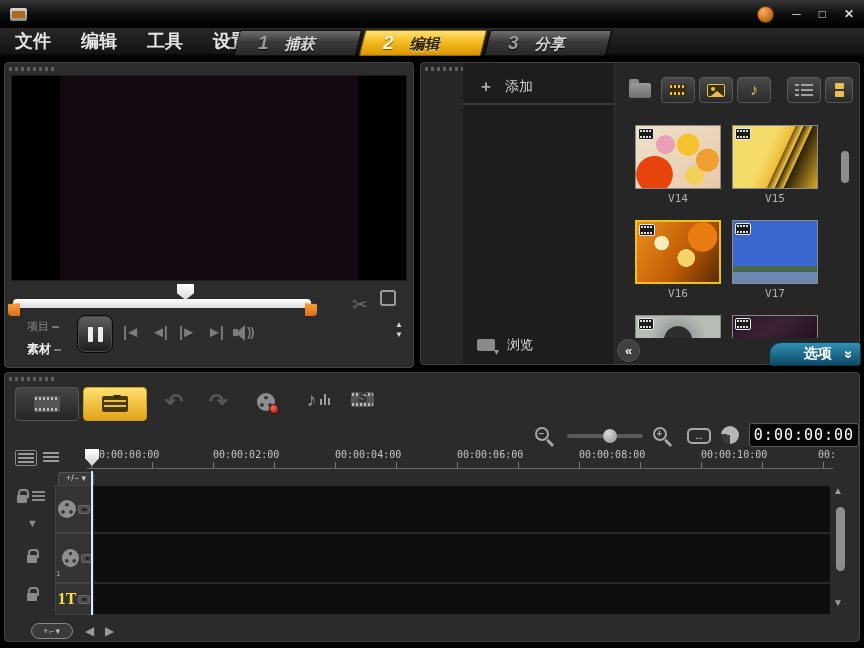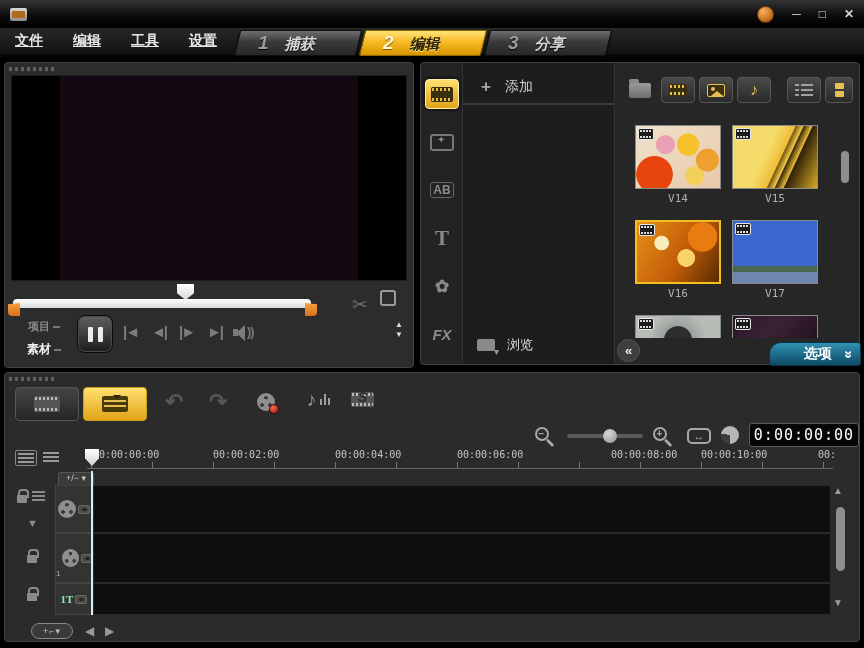--- a/index.html
+++ b/index.html
@@ -13,21 +13,21 @@
   .app-icon::after{content:"";position:absolute;left:2px;top:3px;width:13px;height:7px;background:#b06a20;border-radius:1px;}
   .title-text{color:#f2f2f2;font-size:13px;margin-left:9px;font-family:"DejaVu Sans Mono",monospace;}
   #win-controls{margin-left:auto;display:flex;align-items:center;gap:18px;}
   .corel-ball{width:17px;height:17px;border-radius:50%;border:1px solid #7a3a08;
     background:radial-gradient(circle at 35% 30%,#f8b060,#c06a18 70%,#8a4408);}
   .winbtn{color:#d6d6d6;font-size:12px;line-height:12px;font-weight:bold;}
 
   
   #menubar{position:absolute;left:0;top:28px;width:864px;height:29px;
     background:linear-gradient(#272727,#131313);border-bottom:3px solid #060606;display:flex;align-items:center;}
-  .menu-item{color:#e6e6e6;font-size:14px;font-weight:bold;padding:5px 15px;text-decoration:underline;}
+  .menu-item{color:#e6e6e6;font-size:18px;font-weight:bold;padding:5px 15px;}
   #steps{position:absolute;left:237px;top:30px;height:26px;display:flex;gap:3px;}
   .step{width:122px;height:26px;transform:skewX(-14deg);border:1px solid #101010;border-radius:2px;
     background:linear-gradient(#6f6f6f,#3a3a3a 45%,#272727);display:flex;align-items:center;box-shadow:0 1px 2px #000;}
   .step.active{background:linear-gradient(#ffe27a,#f6bb22 45%,#d99400);border-color:#8a6a00;}
   .step-inner{transform:skewX(14deg);display:flex;align-items:baseline;gap:16px;padding-left:20px;width:100%;}
   .step-num{font-size:19px;font-weight:bold;font-style:italic;color:#9c9c9c;text-shadow:0 1px 1px #000;}
   .step.active .step-num{color:#fff6d6;text-shadow:0 1px 1px #7a5500;}
   .step-label{font-size:15px;font-weight:bold;font-style:italic;color:#d8d8d8;text-shadow:0 1px 1px #000;}
   .step.active .step-label{color:#2f2300;text-shadow:0 1px 0 #ffe9a0;}
 
@@ -42,21 +42,21 @@
   #trimbar{position:absolute;left:8px;top:236px;width:298px;height:9px;background:linear-gradient(#ffffff,#dcdcdc);border-radius:4px;}
   .trim-handle{position:absolute;top:240px;width:12px;height:13px;background:linear-gradient(#f8a040,#d9701a);}
   .trim-handle.left{left:3px;clip-path:polygon(0 100%,0 10%,100% 0,100% 100%);border-radius:0 0 0 4px;}
   .trim-handle.right{left:300px;clip-path:polygon(0 0,100% 10%,100% 100%,0 100%);border-radius:0 0 4px 0;}
   #scrubber{position:absolute;left:172px;top:221px;width:17px;height:16px;background:linear-gradient(#fff,#d8d8d8);
     clip-path:polygon(0 0,100% 0,100% 58%,50% 100%,0 58%);filter:drop-shadow(0 1px 1px #000);}
   .scissors{position:absolute;left:347px;top:230px;font-size:19px;color:#6f6f6f;}
   .dup-icon{position:absolute;left:379px;top:231px;width:12px;height:12px;border:2px solid #9a9a9a;border-radius:3px;}
   .dup-icon::before{content:"";position:absolute;left:-6px;top:-6px;width:12px;height:12px;border:2px solid #9a9a9a;border-radius:3px;background:#2c2c2c;}
   #mode-labels{position:absolute;left:22px;top:256px;}
-  .mode-proj{font-size:11px;font-weight:bold;color:#8d8d8d;text-align:center;}
+  .mode-proj{font-size:11px;font-weight:normal;color:#8d8d8d;}
   .mode-clip{font-size:12px;font-weight:bold;color:#f2f2f2;margin-top:7px;}
   .mode-dash{display:inline-block;width:7px;height:2px;background:#777;vertical-align:middle;margin-left:3px;}
   #pause-btn{position:absolute;left:72px;top:252px;width:36px;height:38px;border-radius:8px;
     background:linear-gradient(#5f5f5f,#1c1c1c);border:1px solid #0a0a0a;box-shadow:0 0 0 1px #4a4a4a inset;
     display:flex;align-items:center;justify-content:center;gap:5px;}
   .pbar{width:5px;height:15px;background:#ececec;border-radius:1px;}
   .transport{position:absolute;top:260px;font-size:15px;font-weight:bold;color:#7c7c7c;letter-spacing:-2px;}
   .speaker{position:absolute;left:228px;top:261px;width:26px;height:17px;}
   .speaker .sq{position:absolute;left:0;top:5px;width:5px;height:7px;background:#7c7c7c;}
   .speaker .tri{position:absolute;left:3px;top:1px;border-right:9px solid #7c7c7c;border-top:8px solid transparent;border-bottom:8px solid transparent;}
@@ -172,21 +172,21 @@
     border-radius:3px 3px 0 0;color:#c8c8c8;font-size:9px;text-align:center;line-height:11px;}
   .gutter-item{position:absolute;color:#8a8a8a;}
   .lock{position:relative;width:10px;height:8px;background:#8a8a8a;border-radius:1px;margin-top:6px;}
   .lock::before{content:"";position:absolute;left:1px;top:-6px;width:7px;height:7px;border:2px solid #8a8a8a;border-bottom:none;border-radius:4px 4px 0 0;}
   .mini-list div{width:13px;height:2px;margin:2px 0;background:#8a8a8a;}
   .track-header{position:absolute;left:50px;width:38px;background:#333;border:1px solid #434343;display:flex;align-items:center;justify-content:center;gap:2px;}
   .track-content{position:absolute;left:88px;right:28px;background:#0e0e0e;border:1px solid #292929;}
   .eye{width:12px;height:9px;background:#4c4c4c;border:1px solid #6a6a6a;border-radius:2px;position:relative;}
   .eye::before{content:"";position:absolute;left:3px;top:2px;width:5px;height:3px;border-radius:50%;background:#222;}
   .tiny-num{font-size:8px;color:#aaa;align-self:flex-end;margin-bottom:4px;}
-  .title-track-label{font-size:11px;font-weight:bold;color:#86efac;font-family:"Liberation Serif",serif;}
+  .title-track-label{font-size:16px;font-weight:bold;color:#fde047;font-family:"Liberation Serif",serif;}
   #tl-bottom-oval{position:absolute;left:26px;top:250px;width:42px;height:16px;border:1px solid #888;border-radius:9px;background:#3a3a3a;
     color:#c0c0c0;font-size:9px;text-align:center;line-height:14px;letter-spacing:1px;}
   .tl-arrow{position:absolute;top:251px;color:#9a9a9a;font-size:12px;}
   #tl-scroll-up{position:absolute;right:16px;top:112px;color:#9a9a9a;font-size:10px;}
   #tl-scroll-thumb{position:absolute;right:14px;top:134px;width:9px;height:64px;border-radius:5px;background:#8e8e8e;}
   #tl-scroll-down{position:absolute;right:16px;top:224px;color:#9a9a9a;font-size:10px;}
 </style>
 </head>
 <body>
 
@@ -258,40 +258,20 @@
   </div>
   <div id="pv-spin">
     <span>▲</span>
     <span>▼</span>
   </div>
 </div>
 
 <div class="panel" id="library-panel">
   <div class="grip" style="left:4px;top:4px;width:48px;"></div>
 
-  <div id="side-tabs">
-    <div class="side-tab active" style="top:16px;">
-      <div class="film dark" style="width:22px;height:15px;"></div>
-    </div>
-    <div class="side-tab" style="top:64px;">
-      <div class="instant-icon"></div>
-    </div>
-    <div class="side-tab" style="top:112px;">
-      <span class="tab-txt" style="font-size:12px;border:1px solid #666;border-radius:3px;padding:0 2px;">AB</span>
-    </div>
-    <div class="side-tab" style="top:160px;">
-      <span class="tab-txt" style="font-size:21px;font-family:'Liberation Serif',serif;">T</span>
-    </div>
-    <div class="side-tab" style="top:208px;">
-      <span class="tab-txt" style="font-size:17px;">✿</span>
-    </div>
-    <div class="side-tab" style="top:256px;">
-      <span class="tab-txt" style="font-size:15px;font-style:italic;">FX</span>
-    </div>
-  </div>
 
   <div id="nav-list">
     <div id="add-row">
       <span id="add-plus">+</span>
       <span id="add-label">添加</span>
     </div>
     <div id="browse-row">
       <div class="browse-icon"></div>
       <span id="browse-label">浏览</span>
     </div>
@@ -408,21 +388,21 @@
       </div>
     <div class="rlr-icon2">
         <div></div>
         <div></div>
         <div></div>
       </div>
     <span class="ruler-label" style="left:88px;">00:00:00:00</span>
     <span class="ruler-label" style="left:208px;">00:00:02:00</span>
     <span class="ruler-label" style="left:330px;">00:00:04:00</span>
     <span class="ruler-label" style="left:452px;">00:00:06:00</span>
-    <span class="ruler-label" style="left:606px;">00:00:08:00</span>
+    <span class="ruler-label" style="left:574px;">00:00:08:00</span>
     <span class="ruler-label" style="left:696px;">00:00:10:00</span>
     <span class="ruler-label" style="left:813px;">00:</span>
     <div id="ruler-ticks"></div>
     <div id="ruler-base"></div>
     <div id="playhead-flag"></div>
   </div>
 
   <div id="track-add">+/− ▾</div>
 
   <div class="gutter-item" style="left:12px;top:116px;display:flex;gap:5px;">

